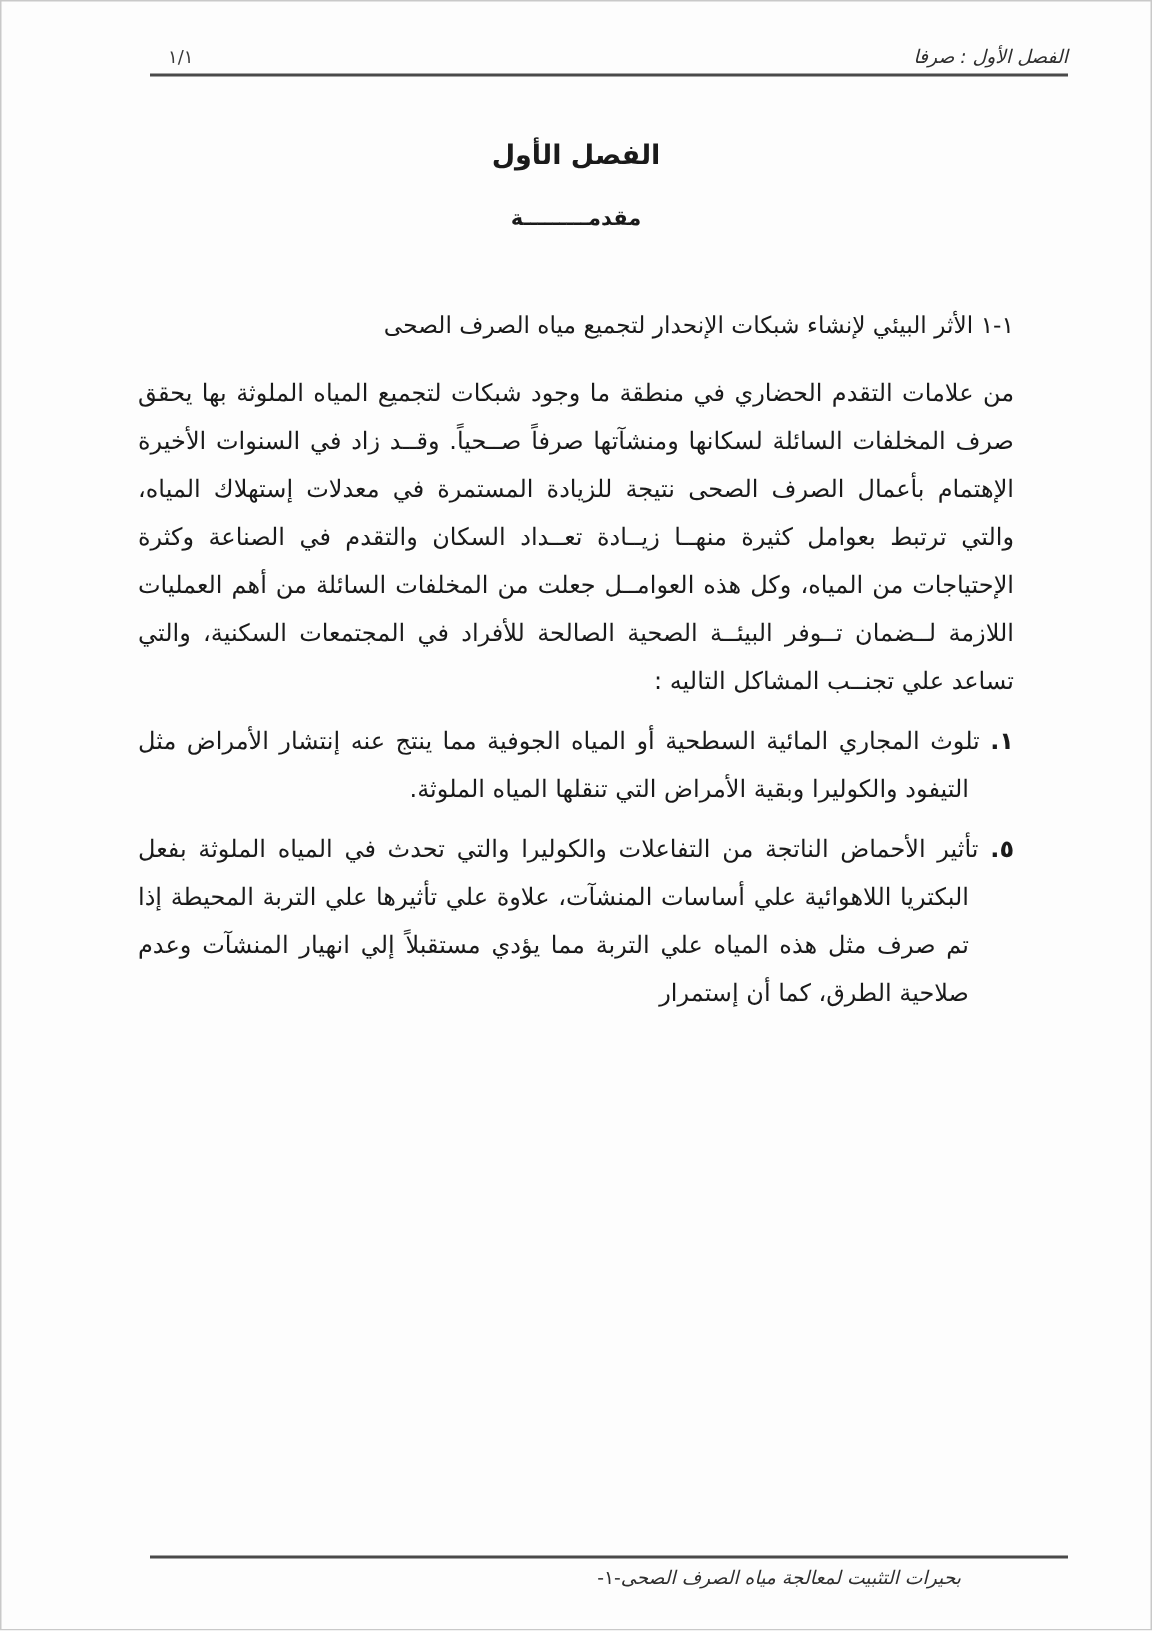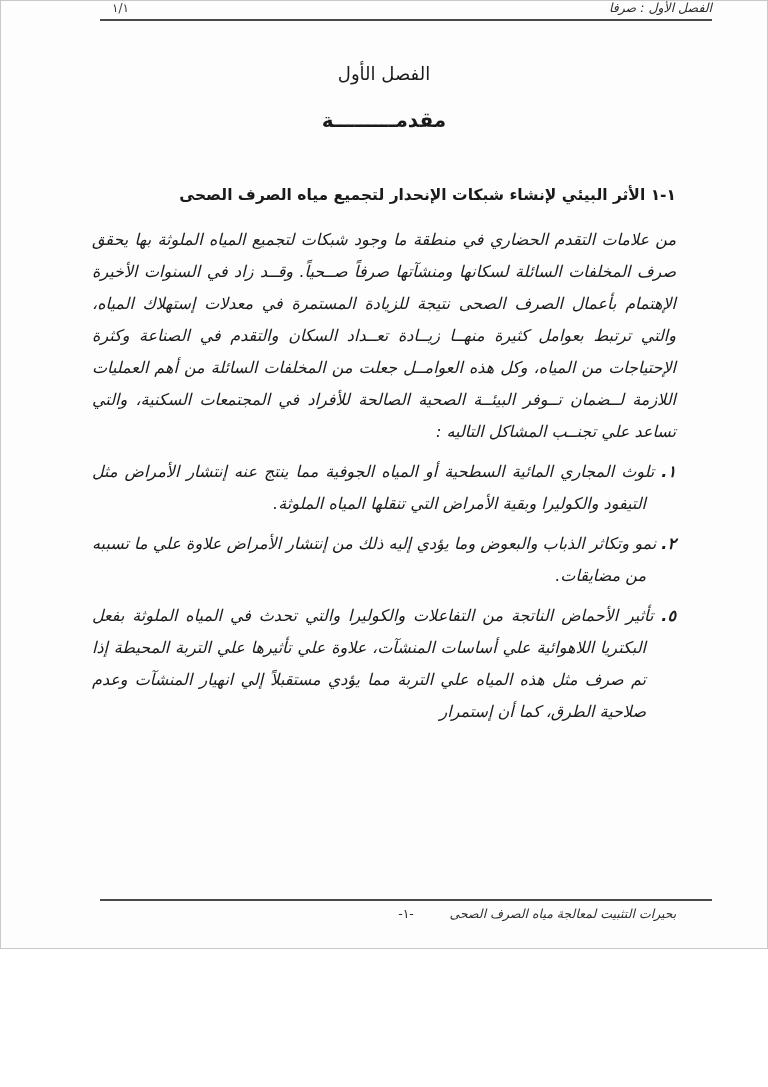--- a/index.html
+++ b/index.html
@@ -5,25 +5,26 @@
   * { margin: 0; padding: 0; box-sizing: border-box; }
   html, body { background: #ffffff; }
   body {
     width: 768px; height: 1087px;
     font-family: "DejaVu Sans", sans-serif;
     color: #1a1a1a;
     position: relative;
     overflow: hidden;
   }
   .page {
-    width: 768px; height: 949px;
+    width: 768px; height: 1087px;
     background: #fdfdfd;
     outline: 1px solid #c9c9c9;
     outline-offset: -1px;
     position: relative;
+    padding-top: 30px;
   }
   
   .header-row {
     margin: 0 56px 0 100px;
     display: flex;
     direction: ltr;
     justify-content: space-between;
     align-items: flex-end;
     font-size: 12.5px;
     font-style: italic;
@@ -34,48 +35,47 @@
     border: none;
     border-top: 2px solid #4a4a4a;
     margin: 4px 56px 0 100px;
     height: 0;
   }
   
   .title-block { text-align: center; direction: rtl; }
   .title-main {
     margin-top: 42px;
     font-size: 18px;
-    font-weight: normal;
+    font-weight: bold;
     letter-spacing: 0.5px;
   }
   .title-sub {
     margin-top: 24px;
-    font-size: 20px;
+    font-size: 14px;
     font-weight: bold;
   }
   
   .content {
     direction: rtl;
     padding: 0 92px 0 92px;
     text-align: right;
   }
   .section-heading {
     margin-top: 50px;
     font-size: 15.5px;
-    font-weight: bold;
+    font-weight: normal;
     line-height: 26px;
   }
   .intro {
     margin-top: 16px;
     font-size: 16px;
     line-height: 32px;
     text-align: justify;
-    font-style: italic;
   }
-  .list { margin-top: 6px; font-style: italic; }
+  .list { margin-top: 6px; }
   .list-item {
     margin-top: 8px;
     font-size: 16px;
     line-height: 32px;
     text-align: justify;
     padding-right: 30px;
     text-indent: -30px;
   }
   .list-item .num { font-weight: bold; }
   
@@ -93,21 +93,21 @@
   .footer-row {
     margin: 5px 56px 0 100px;
     display: grid;
     direction: ltr;
     grid-template-columns: 1fr auto 1fr;
     align-items: baseline;
     font-size: 12.5px;
     color: #2e2e2e;
   }
   .footer-row .page-number { text-align: center; font-style: normal; font-size: 12.5px; }
-  .footer-row .book-title { text-align: center; font-style: italic; direction: rtl; }
+  .footer-row .book-title { text-align: left; font-style: italic; direction: rtl; }
   .footer-row .spacer-cell { }
 </style>
 </head>
 <body>
 
 <div class="page">
 
   <div class="header-row">
     <span class="page-ref">١/١</span>
     <span class="chapter-ref">الفصل الأول : صرفا</span>
@@ -119,21 +119,20 @@
     <div class="title-sub">مقدمـــــــــة</div>
   </div>
 
   <div class="content">
     <div class="section-heading">١-١ الأثر البيئي لإنشاء شبكات الإنحدار لتجميع مياه الصرف الصحى</div>
 
     <p class="intro">من علامات التقدم الحضاري في منطقة ما وجود شبكات لتجميع المياه الملوثة بها يحقق صرف المخلفات السائلة لسكانها ومنشآتها صرفاً صــحياً. وقــد زاد في السنوات الأخيرة الإهتمام بأعمال الصرف الصحى نتيجة للزيادة المستمرة في معدلات إستهلاك المياه، والتي ترتبط بعوامل كثيرة منهــا زيــادة تعــداد السكان والتقدم في الصناعة وكثرة الإحتياجات من المياه، وكل هذه العوامــل جعلت من المخلفات السائلة من أهم العمليات اللازمة لــضمان تــوفر البيئــة الصحية الصالحة للأفراد في المجتمعات السكنية، والتي تساعد علي تجنــب المشاكل التاليه :</p>
 
     <div class="list">
       <p class="list-item"><span class="num">١.</span> <span>تلوث المجاري المائية السطحية أو المياه الجوفية مما ينتج عنه إنتشار الأمراض مثل التيفود والكوليرا وبقية الأمراض التي تنقلها المياه الملوثة.</span></p>
-      <p class="list-item"><span class="num">٢.</span> <span>نمو وتكاثر الذباب والبعوض وما يؤدي إليه ذلك من إنتشار الأمراض علاوة علي ما تسببه من مضايقات.</span></p>
       <p class="list-item"><span class="num">٥.</span> <span>تأثير الأحماض الناتجة من التفاعلات والكوليرا والتي تحدث في المياه الملوثة بفعل البكتريا اللاهوائية علي أساسات المنشآت، علاوة علي تأثيرها علي التربة المحيطة إذا تم صرف مثل هذه المياه علي التربة مما يؤدي مستقبلاً إلي انهيار المنشآت وعدم صلاحية الطرق، كما أن إستمرار</span></p>
     </div>
   </div>
 
   <div class="footer">
     <hr class="footer-line">
     <div class="footer-row">
       <span class="spacer-cell"></span>
       <span class="page-number">-١-</span>
       <span class="book-title">بحيرات التثبيت لمعالجة مياه الصرف الصحى</span>

